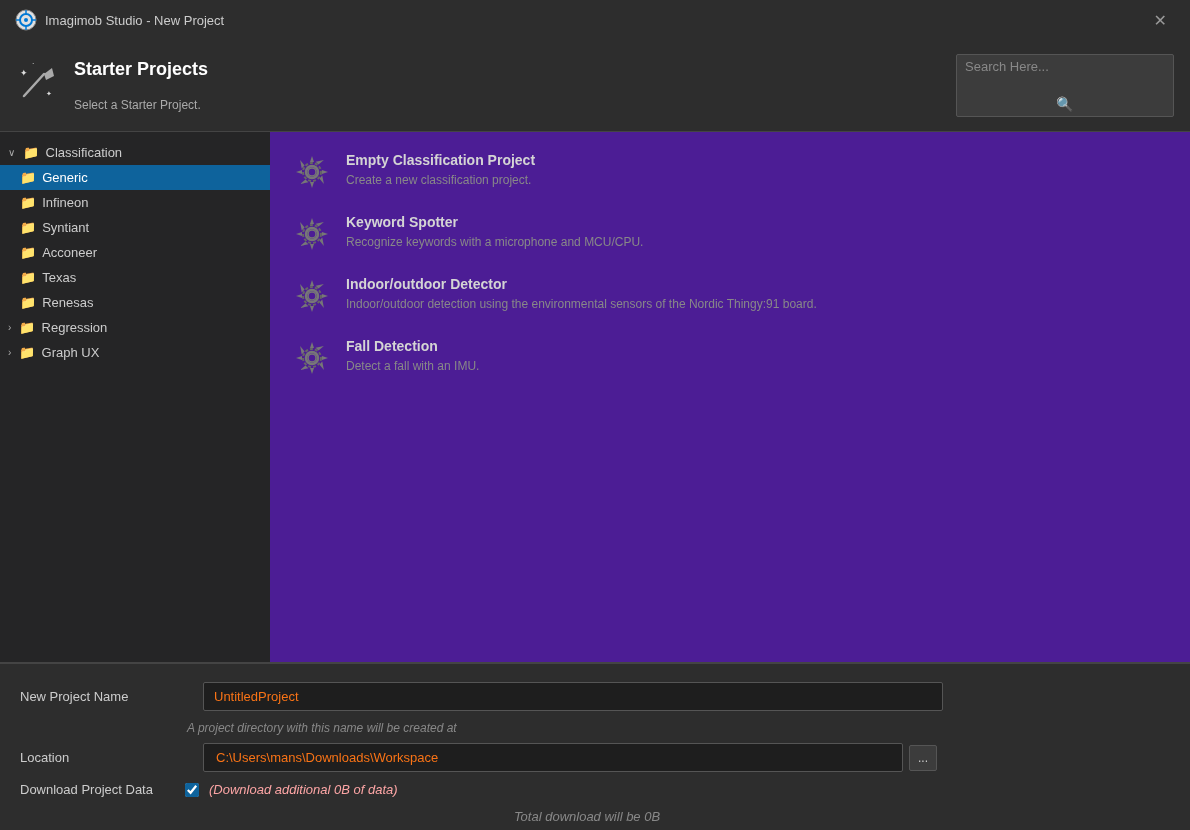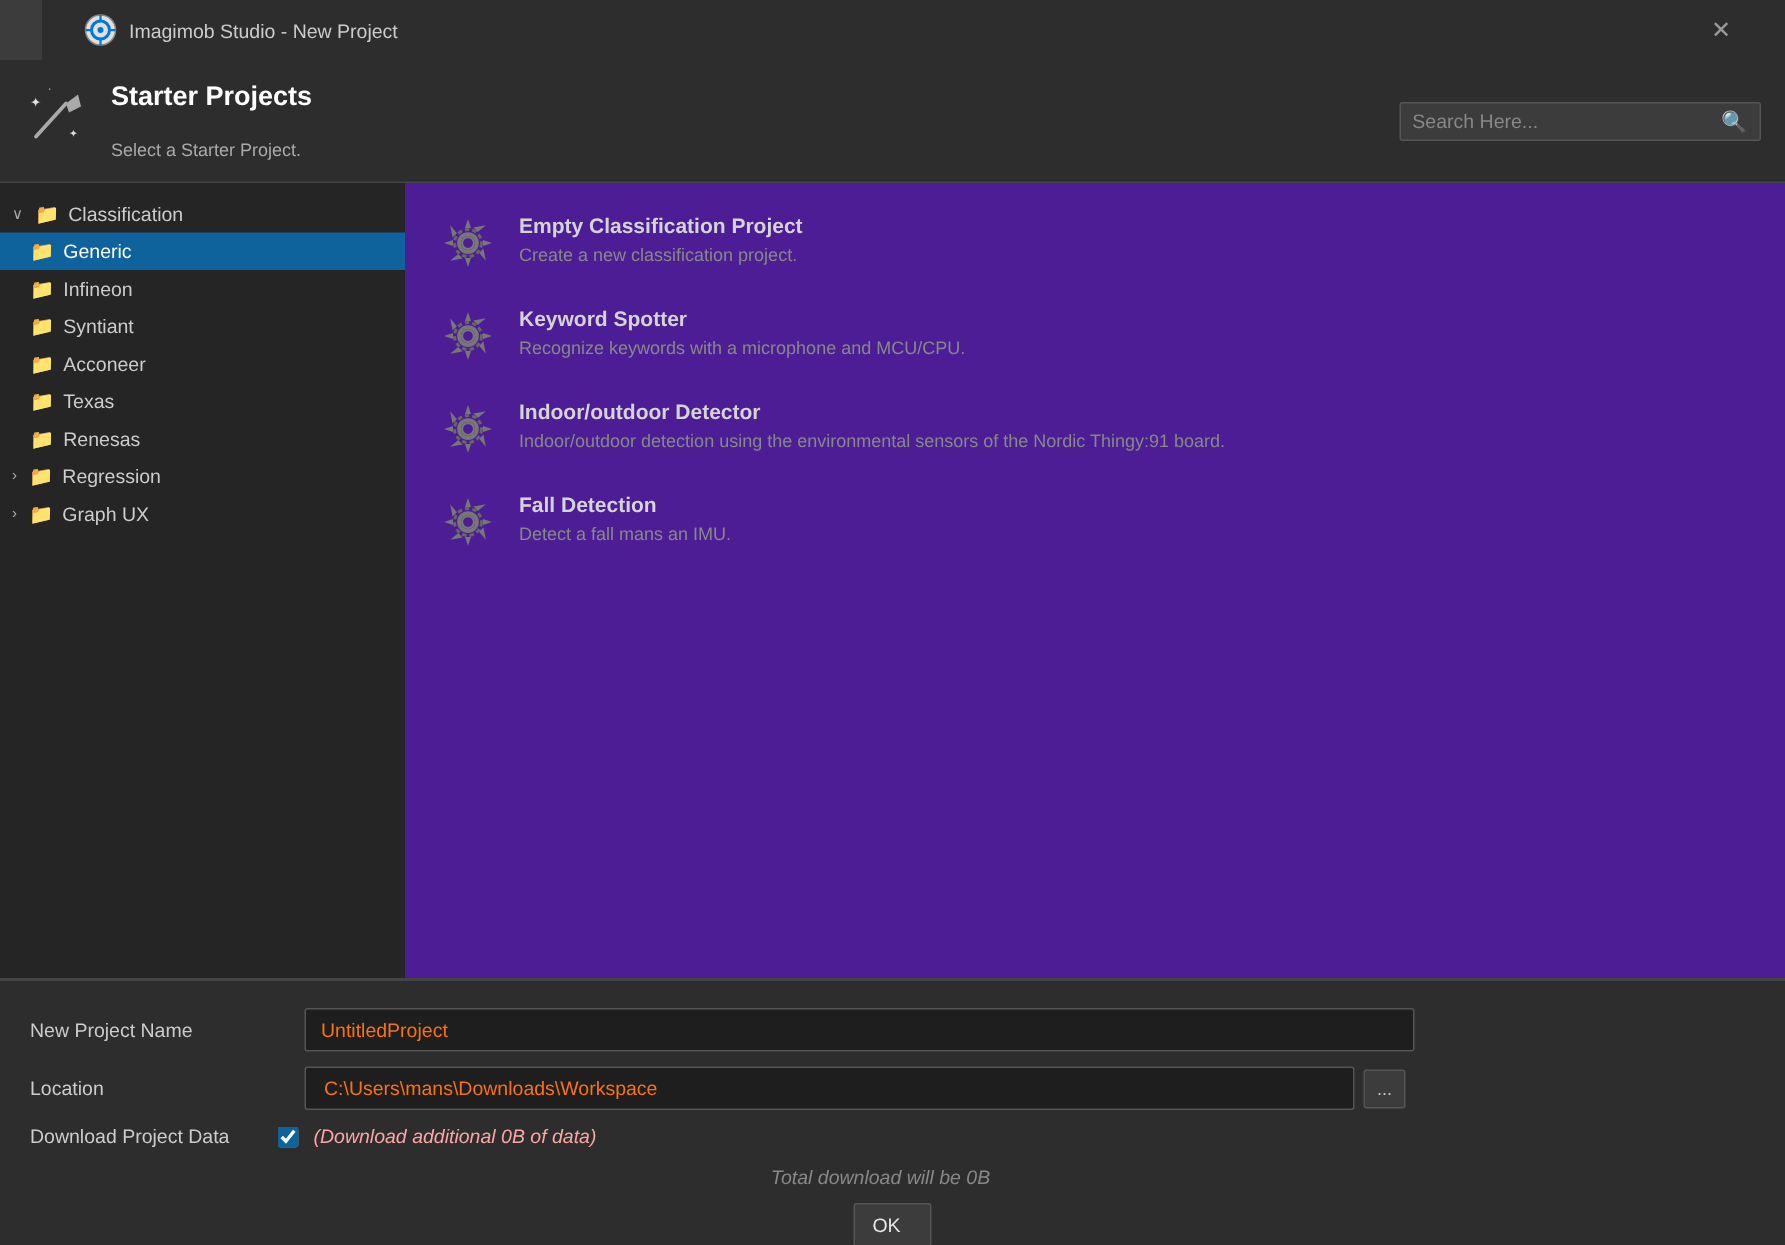--- a/index.html
+++ b/index.html
@@ -12,23 +12,22 @@
       color: #d4d4d4;
       overflow: hidden;
     }
 
     
     .title-bar {
       background: #2d2d2d;
       height: 40px;
       display: flex;
       align-items: center;
-      padding: 0 28px;
+      padding: 0 15px;
       justify-content: space-between;
-      margin-left: 28px;
     }
     .title-bar-left {
       display: flex;
       align-items: center;
       gap: 8px;
     }
     .app-icon {
       width: 22px;
       height: 22px;
     }
@@ -72,21 +71,22 @@
       color: #aaaaaa;
       margin-top: 18px;
     }
     .search-box {
       display: flex;
       align-items: center;
       background: #3c3c3c;
       border: 1px solid #555;
       border-radius: 2px;
       padding: 4px 8px;
-      gap: 6px;
+      gap: 22px;
+      flex-direction: column;
     }
     .search-box input {
       background: transparent;
       border: none;
       outline: none;
       color: #aaa;
       font-size: 13px;
       width: 200px;
     }
     .search-box input::placeholder { color: #888; }
@@ -424,31 +424,32 @@
     <path d="M34 18 L28 20 L28 16 Z" fill="#777"></path>
     <path d="M6.1 6.1 L10.6 11.5 L7.7 14.4 Z" fill="#777"></path>
     <path d="M29.9 29.9 L25.4 24.5 L28.3 21.6 Z" fill="#777"></path>
     <path d="M6.1 29.9 L11.5 25.4 L14.4 28.3 Z" fill="#777"></path>
     <path d="M29.9 6.1 L24.5 10.6 L21.6 7.7 Z" fill="#777"></path>
     <circle cx="18" cy="18" r="4" stroke="#777" stroke-width="1.5" fill="none"></circle>
     <circle cx="18" cy="18" r="9" stroke="#666" stroke-width="2" fill="none" stroke-dasharray="3 2"></circle>
   </svg></div>
         <div>
           <div class="project-title">Fall Detection</div>
-          <div class="project-desc">Detect a fall mans an IMU.</div>
+          <div class="project-desc">Detect a fall with an IMU.</div>
         </div>
       </div>
     </div>
 </div>
 
 <div class="bottom-panel">
   <div class="form-row">
     <span class="form-label">New Project Name</span>
     <input class="form-input" type="text" value="UntitledProject" style="">
   </div>
+  <div class="hint-text">A project directory with this name will be created at</div>
   <div class="form-row">
     <span class="form-label">Location</span>
     <div class="location-row">
       <input class="form-input" type="text" style="width: 700px; padding-left: 12px;" value="C:\Users\mans\Downloads\Workspace">
       <button class="browse-btn">...</button>
     </div>
   </div>
   <div class="download-row">
     <span class="download-label">Download Project Data</span>
     <input type="checkbox" class="checkbox" checked="" style="">

